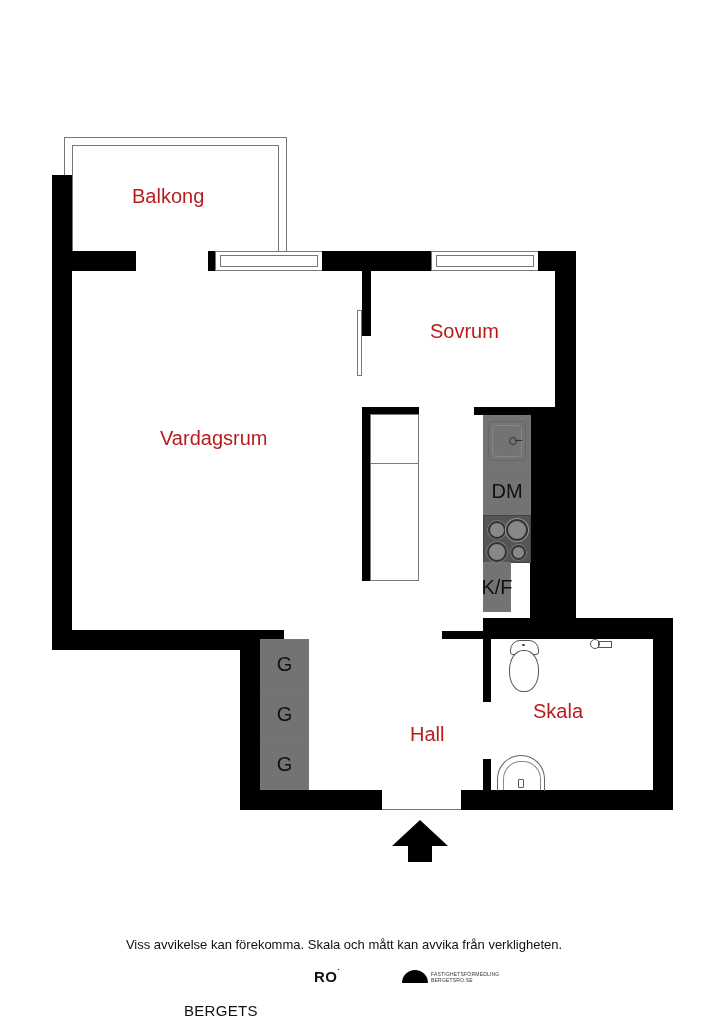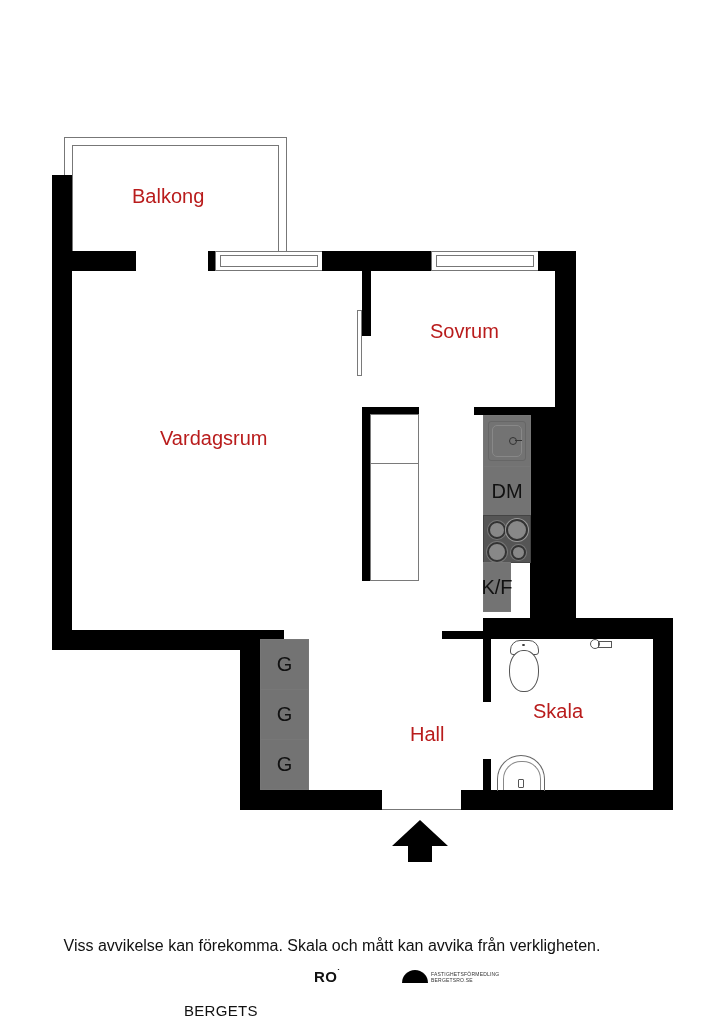--- a/index.html
+++ b/index.html
@@ -4,21 +4,21 @@
 <style>
   html, body { margin: 0; padding: 0; background: #ffffff; }
   body { width: 724px; height: 1024px; position: relative; overflow: hidden; font-family: "Liberation Sans", sans-serif; }
   .abs { position: absolute; }
   .wall { position: absolute; background: #000; }
   .thin { position: absolute; border: 1px solid #7a7a7a; background: #fff; box-sizing: border-box; }
   .label { position: absolute; font-family: "Liberation Sans", sans-serif; color: #b91c1c; font-size: 20px; white-space: nowrap; }
   .window { position: absolute; background: #fff; border: 1px solid #777; box-sizing: border-box; }
   .window::after { content: ""; position: absolute; left: 4px; right: 4px; top: 3px; bottom: 3px; border: 1px solid #777; }
   .cell { position: absolute; border: 1px solid #777; box-sizing: border-box; background: #737373; display: flex; align-items: center; justify-content: center; font-size: 20px; color: #111; }
-  .footer-note { position: absolute; left: 0; width: 664px; top: 937px; text-align: center; font-size: 16px; color: #111; }
+  .footer-note { position: absolute; left: 0; width: 664px; top: 937px; text-align: center; font-size: 13px; color: #111; padding-left: 12px; }
   .brand { position: absolute; font-size: 15px; color: #111; letter-spacing: 0.3px; }
   .brand-small { position: absolute; font-size: 5px; line-height: 6px; color: #333; letter-spacing: 0.2px; }
 </style>
 </head>
 <body>
 
 <div class="abs" style="left:0;top:0;width:724px;height:1024px;">
 
   <div class="abs" style="left:64px;top:137px;width:223px;height:115px;border:1px solid #777;border-bottom:none;box-sizing:border-box;"></div>
   <div class="abs" style="left:72px;top:145px;width:207px;height:107px;border:1px solid #777;border-bottom:none;box-sizing:border-box;"></div>

